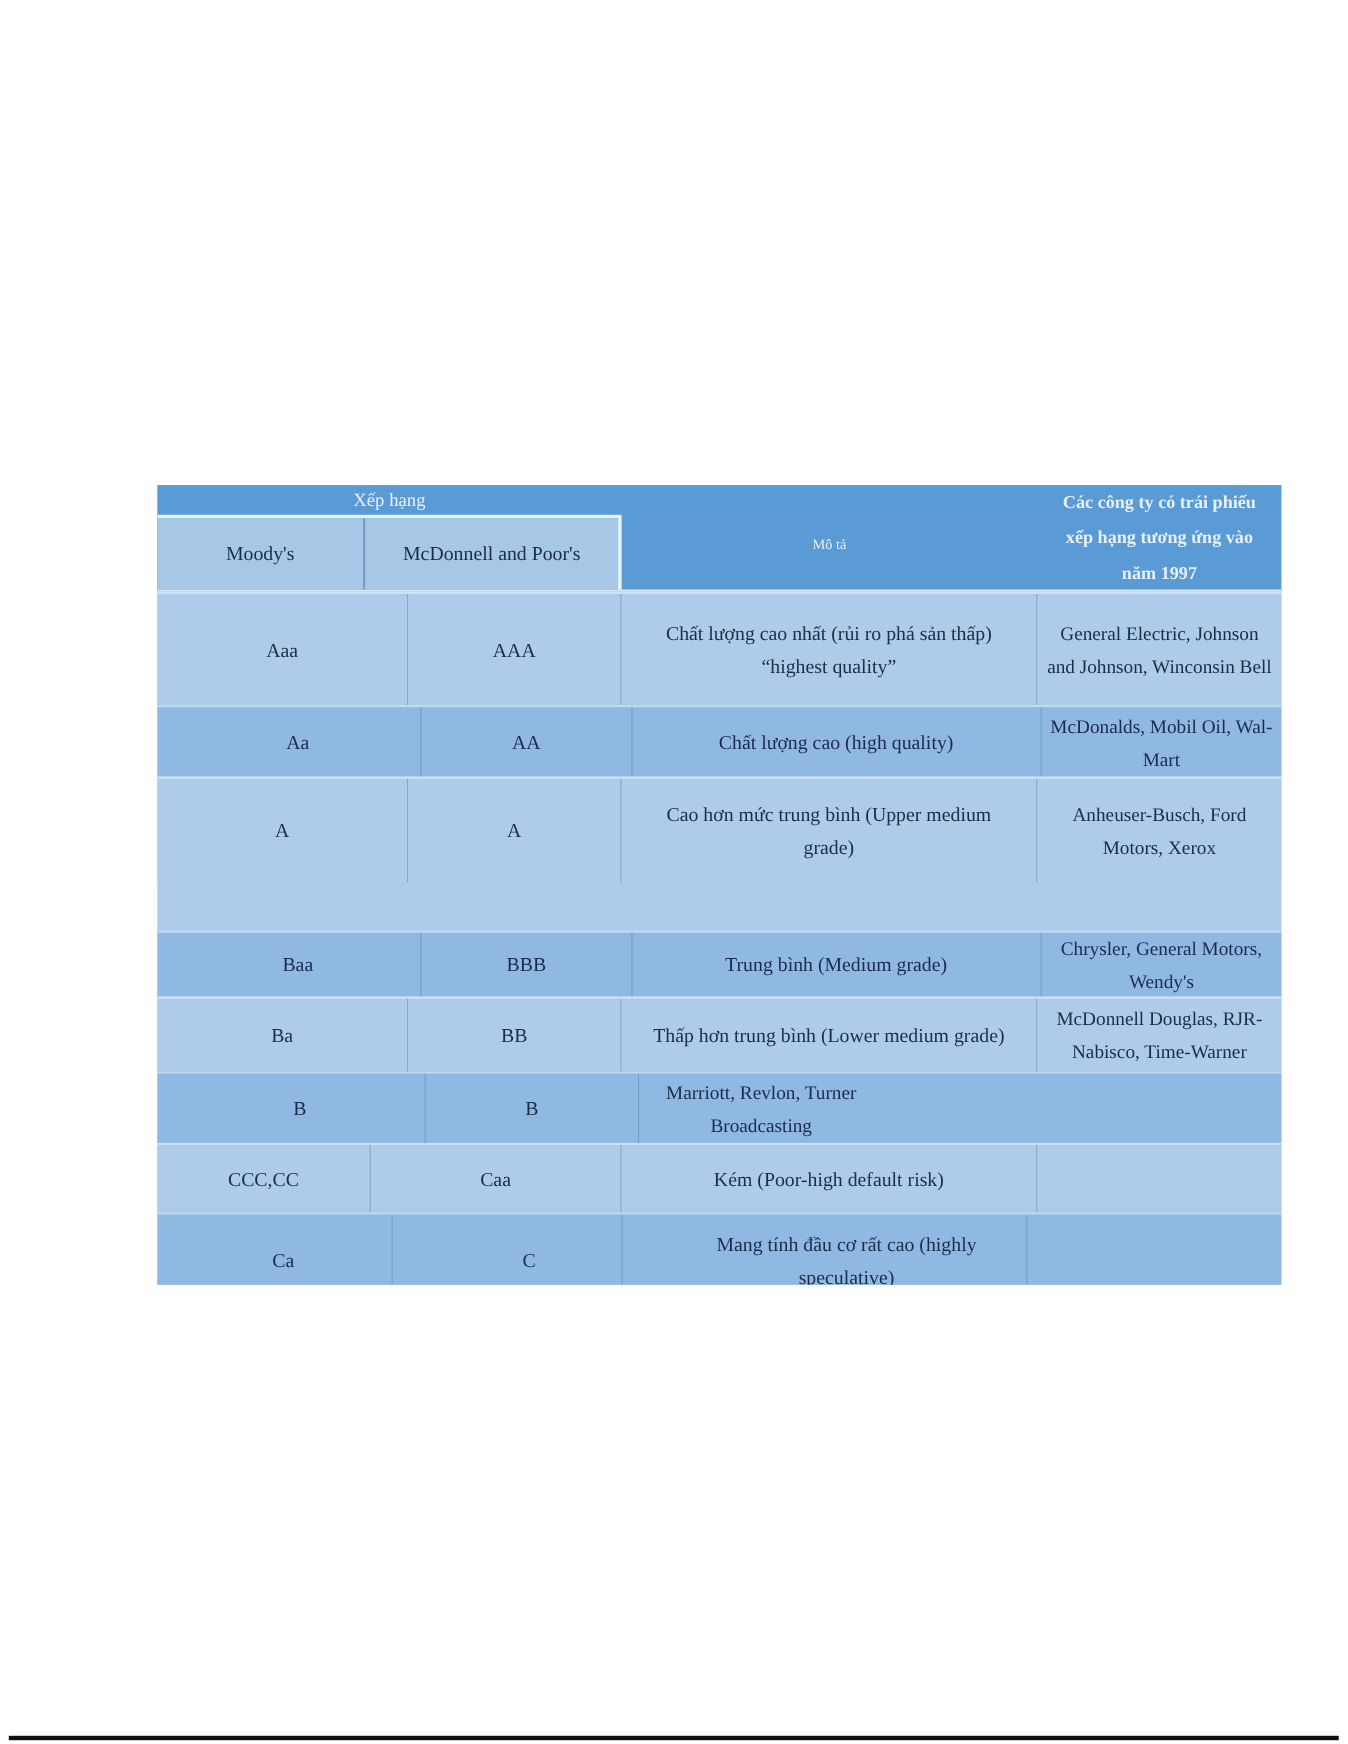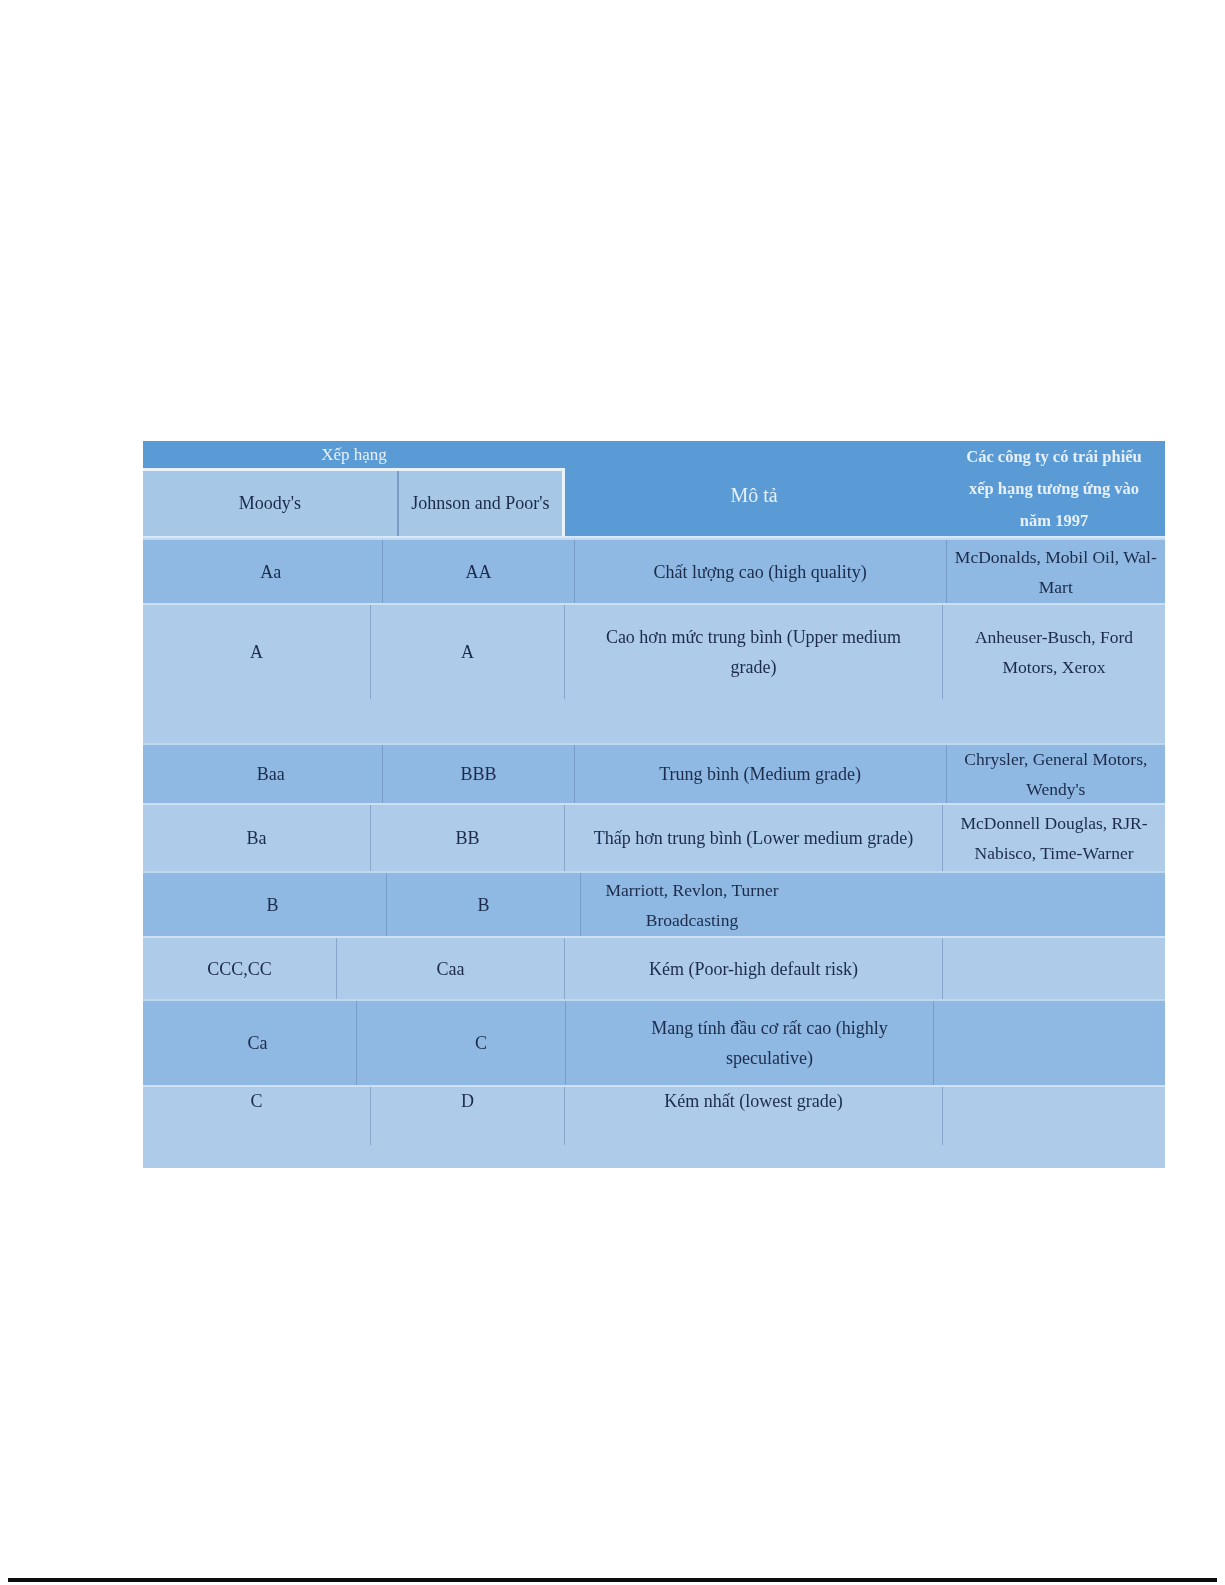--- a/index.html
+++ b/index.html
@@ -38,27 +38,27 @@
     flex:1;
     display:flex;
     border-top:3px solid #E9F1F9;
   }
   .subcell {
     background:var(--subheader-blue,#A6C7E6);
     display:flex; align-items:center; justify-content:center;
     font-size:18px;
     color:#1c2b4a;
   }
-  .subcell.moodys { width:256px; border-right:2px solid rgba(88,122,165,0.55); }
+  .subcell.moodys { width:189px; border-right:2px solid rgba(88,122,165,0.55); }
   .subcell.sp { flex:1; border-right:3px solid #E9F1F9; }
   .th-desc {
     width:378px;
     display:flex; align-items:center; justify-content:center;
     color:var(--text-light,#E7F0FA);
-    font-size:20px;
+    font-size:13px;
     margin-top:13px;
   }
   .th-comp {
     width:222px;
     display:flex; align-items:center; justify-content:center;
     text-align:center;
     color:var(--text-light,#E7F0FA);
     font-size:16.5px;
     line-height:32px;
     padding:0 10px;
@@ -106,27 +106,33 @@
 
 <div class="page">
 
   <div class="ratings-table">
 
     <div class="thead">
       <div class="thead-left">
         <div class="band">Xếp hạng</div>
         <div class="subcells">
           <div class="subcell moodys">Moody's</div>
-          <div class="subcell sp">Johnson and Poor's</div>
+          <div class="subcell sp">McDonnell and Poor's</div>
         </div>
       </div>
       <div class="th-desc">Mô tả</div>
       <div class="th-comp">Các công ty có trái phiếu xếp hạng tương ứng vào năm 1997</div>
     </div>
 
+    <div class="trow light h103">
+      <div class="cell c1">Aaa</div>
+      <div class="cell c2">AAA</div>
+      <div class="cell c3">Chất lượng cao nhất (rủi ro phá sản thấp) “highest quality”</div>
+      <div class="cell c4">General Electric, Johnson and Johnson, Winconsin Bell</div>
+    </div>
 
     <div class="trow dark h65">
       <div class="cell c1">Aa</div>
       <div class="cell c2">AA</div>
       <div class="cell c3">Chất lượng cao (high quality)</div>
       <div class="cell c4">McDonalds, Mobil Oil, Wal-Mart</div>
     </div>
 
     <div class="trow light h96">
       <div class="cell c1">A</div>

